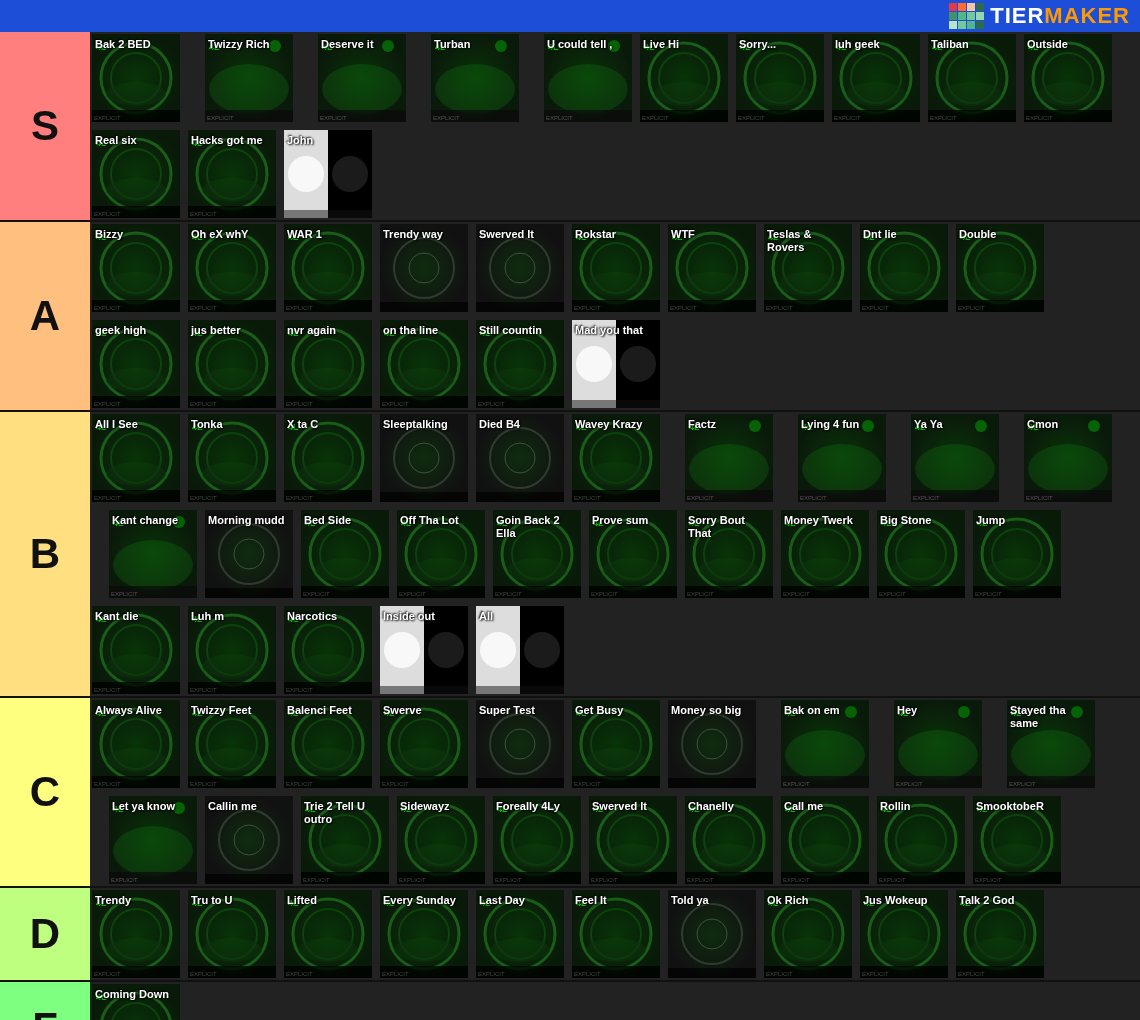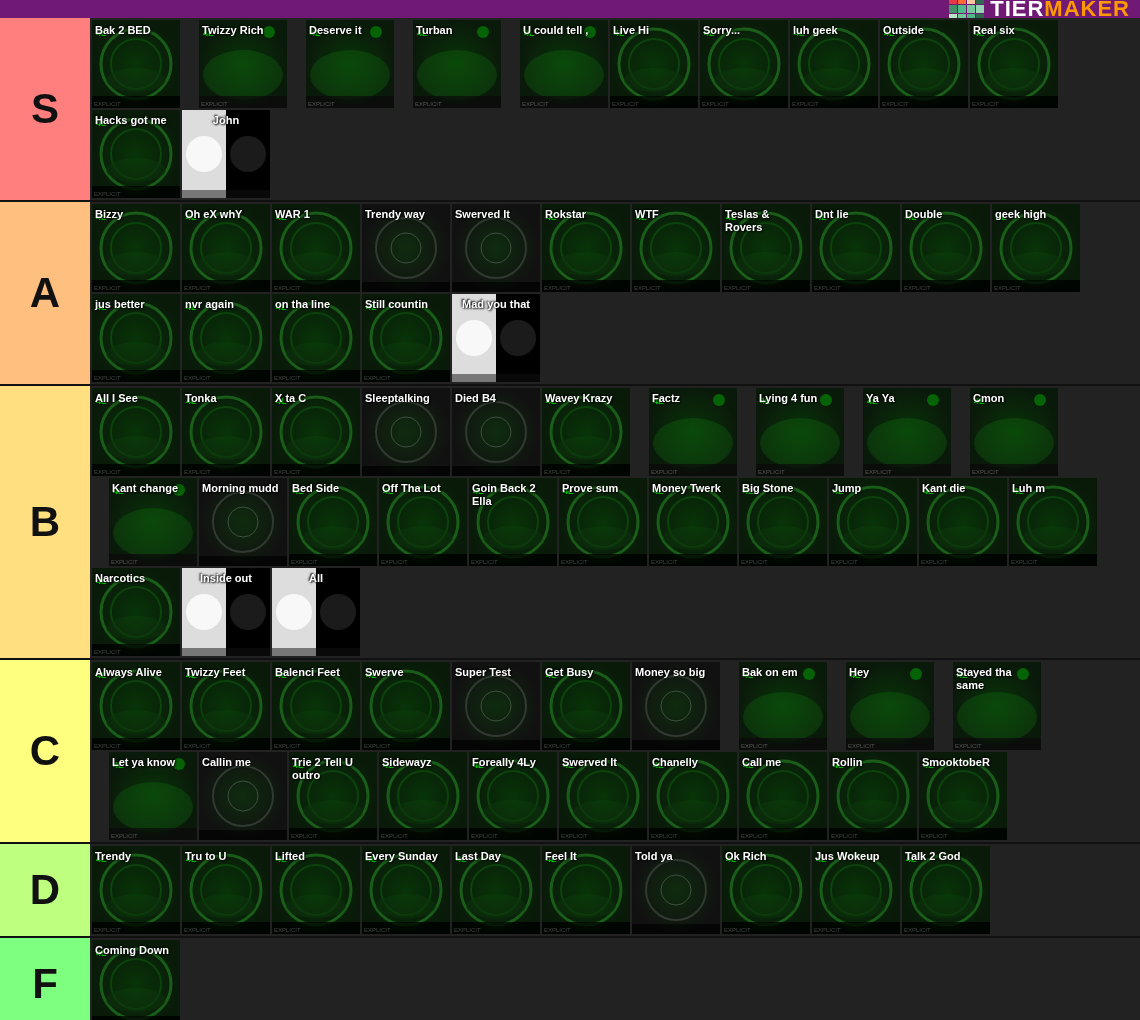--- a/index.html
+++ b/index.html
@@ -8,22 +8,22 @@
       height: 1020px;
       background: #1a1a1a;
       font-family: Arial, sans-serif;
       overflow: hidden;
     }
     .tiermaker-header {
       display: flex;
       align-items: center;
       justify-content: flex-end;
       padding: 6px 10px;
-      background: #701a75;
-      height: 18px;
+      background: #1d4ed8;
+      height: 32px;
     }
     .tiermaker-logo {
       display: flex;
       align-items: center;
       gap: 6px;
     }
     .logo-grid {
       display: grid;
       grid-template-columns: repeat(4,8px);
       grid-template-rows: repeat(3,8px);
@@ -59,21 +59,21 @@
       font-size: 42px;
       font-weight: 900;
       color: #111;
       flex-shrink: 0;
     }
     .tier-items {
       display: flex;
       flex-wrap: wrap;
       flex: 1;
       background: #222;
-      gap: 2px;
+      gap: 8px;
       padding: 2px;
     }
     .tier-item {
       width: 88px;
       height: 88px;
       position: relative;
       flex-shrink: 0;
       overflow: hidden;
       background: #333;
       display: flex;
@@ -90,21 +90,21 @@
       font-weight: 700;
       text-shadow: 1px 1px 2px #000, -1px -1px 2px #000;
       line-height: 1.2;
       z-index: 2;
     }
     
     .bg-dark-green {
       background: linear-gradient(135deg, #1a3a1a 0%, #0d2a10 50%, #2a4a1a 100%);
     }
     .bg-dark { background: linear-gradient(135deg, #111 0%, #222 100%); padding-left: 18px; }
-    .bg-bw { background: linear-gradient(135deg, #fff 0%, #888 50%, #000 100%); text-align: center; }
+    .bg-bw { background: linear-gradient(135deg, #fff 0%, #888 50%, #000 100%); }
     .bg-green-stage {
       background: linear-gradient(135deg, #0a2a0a 0%, #1a4a1a 40%, #0d3a0d 100%);
       margin-left: 17px;
     }
     
     .tier-item::after {
       content: '';
       position: absolute;
       inset: 0;
       background-image: radial-gradient(circle at 50% 50%, rgba(0,200,0,0.15) 0%, transparent 70%);
@@ -244,20 +244,32 @@
         <div class="tier-item bg-dark-green">
           <svg width="88" height="88" style="position: absolute; inset: 0px;">
         <rect width="88" height="88" fill="#091a09"></rect>
         <circle cx="44" cy="44" r="35" fill="none" stroke="#1a5a1a" stroke-width="3"></circle>
         <circle cx="44" cy="44" r="25" fill="none" stroke="#0d3a0d" stroke-width="2"></circle>
         <text x="4" y="16" font-size="9" fill="#00cc00" font-weight="bold">4L</text>
         <ellipse cx="44" cy="60" rx="30" ry="12" fill="#0d2a0d" opacity="0.6"></ellipse>
         <rect x="0" y="76" width="88" height="12" fill="#000" opacity="0.8"></rect>
         <text x="2" y="86" font-size="6" fill="#444">EXPLICIT</text>
       </svg>
+          <div class="tier-item-label">Taliban</div>
+        </div>
+        <div class="tier-item bg-dark-green">
+          <svg width="88" height="88" style="position: absolute; inset: 0px;">
+        <rect width="88" height="88" fill="#091a09"></rect>
+        <circle cx="44" cy="44" r="35" fill="none" stroke="#1a5a1a" stroke-width="3"></circle>
+        <circle cx="44" cy="44" r="25" fill="none" stroke="#0d3a0d" stroke-width="2"></circle>
+        <text x="4" y="16" font-size="9" fill="#00cc00" font-weight="bold">4L</text>
+        <ellipse cx="44" cy="60" rx="30" ry="12" fill="#0d2a0d" opacity="0.6"></ellipse>
+        <rect x="0" y="76" width="88" height="12" fill="#000" opacity="0.8"></rect>
+        <text x="2" y="86" font-size="6" fill="#444">EXPLICIT</text>
+      </svg>
           <div class="tier-item-label">Outside</div>
         </div>
         <div class="tier-item bg-dark-green">
           <svg width="88" height="88" style="position: absolute; inset: 0px;">
         <rect width="88" height="88" fill="#091a09"></rect>
         <circle cx="44" cy="44" r="35" fill="none" stroke="#1a5a1a" stroke-width="3"></circle>
         <circle cx="44" cy="44" r="25" fill="none" stroke="#0d3a0d" stroke-width="2"></circle>
         <text x="4" y="16" font-size="9" fill="#00cc00" font-weight="bold">4L</text>
         <ellipse cx="44" cy="60" rx="30" ry="12" fill="#0d2a0d" opacity="0.6"></ellipse>
         <rect x="0" y="76" width="88" height="12" fill="#000" opacity="0.8"></rect>
@@ -662,20 +674,32 @@
         <div class="tier-item bg-dark-green">
           <svg width="88" height="88" style="position: absolute; inset: 0px;">
         <rect width="88" height="88" fill="#091a09"></rect>
         <circle cx="44" cy="44" r="35" fill="none" stroke="#1a5a1a" stroke-width="3"></circle>
         <circle cx="44" cy="44" r="25" fill="none" stroke="#0d3a0d" stroke-width="2"></circle>
         <text x="4" y="16" font-size="9" fill="#00cc00" font-weight="bold">4L</text>
         <ellipse cx="44" cy="60" rx="30" ry="12" fill="#0d2a0d" opacity="0.6"></ellipse>
         <rect x="0" y="76" width="88" height="12" fill="#000" opacity="0.8"></rect>
         <text x="2" y="86" font-size="6" fill="#444">EXPLICIT</text>
       </svg>
+          <div class="tier-item-label">Sorry Bout That</div>
+        </div>
+        <div class="tier-item bg-dark-green">
+          <svg width="88" height="88" style="position: absolute; inset: 0px;">
+        <rect width="88" height="88" fill="#091a09"></rect>
+        <circle cx="44" cy="44" r="35" fill="none" stroke="#1a5a1a" stroke-width="3"></circle>
+        <circle cx="44" cy="44" r="25" fill="none" stroke="#0d3a0d" stroke-width="2"></circle>
+        <text x="4" y="16" font-size="9" fill="#00cc00" font-weight="bold">4L</text>
+        <ellipse cx="44" cy="60" rx="30" ry="12" fill="#0d2a0d" opacity="0.6"></ellipse>
+        <rect x="0" y="76" width="88" height="12" fill="#000" opacity="0.8"></rect>
+        <text x="2" y="86" font-size="6" fill="#444">EXPLICIT</text>
+      </svg>
           <div class="tier-item-label">Money Twerk</div>
         </div>
         <div class="tier-item bg-dark-green">
           <svg width="88" height="88" style="position: absolute; inset: 0px;">
         <rect width="88" height="88" fill="#091a09"></rect>
         <circle cx="44" cy="44" r="35" fill="none" stroke="#1a5a1a" stroke-width="3"></circle>
         <circle cx="44" cy="44" r="25" fill="none" stroke="#0d3a0d" stroke-width="2"></circle>
         <text x="4" y="16" font-size="9" fill="#00cc00" font-weight="bold">4L</text>
         <ellipse cx="44" cy="60" rx="30" ry="12" fill="#0d2a0d" opacity="0.6"></ellipse>
         <rect x="0" y="76" width="88" height="12" fill="#000" opacity="0.8"></rect>

